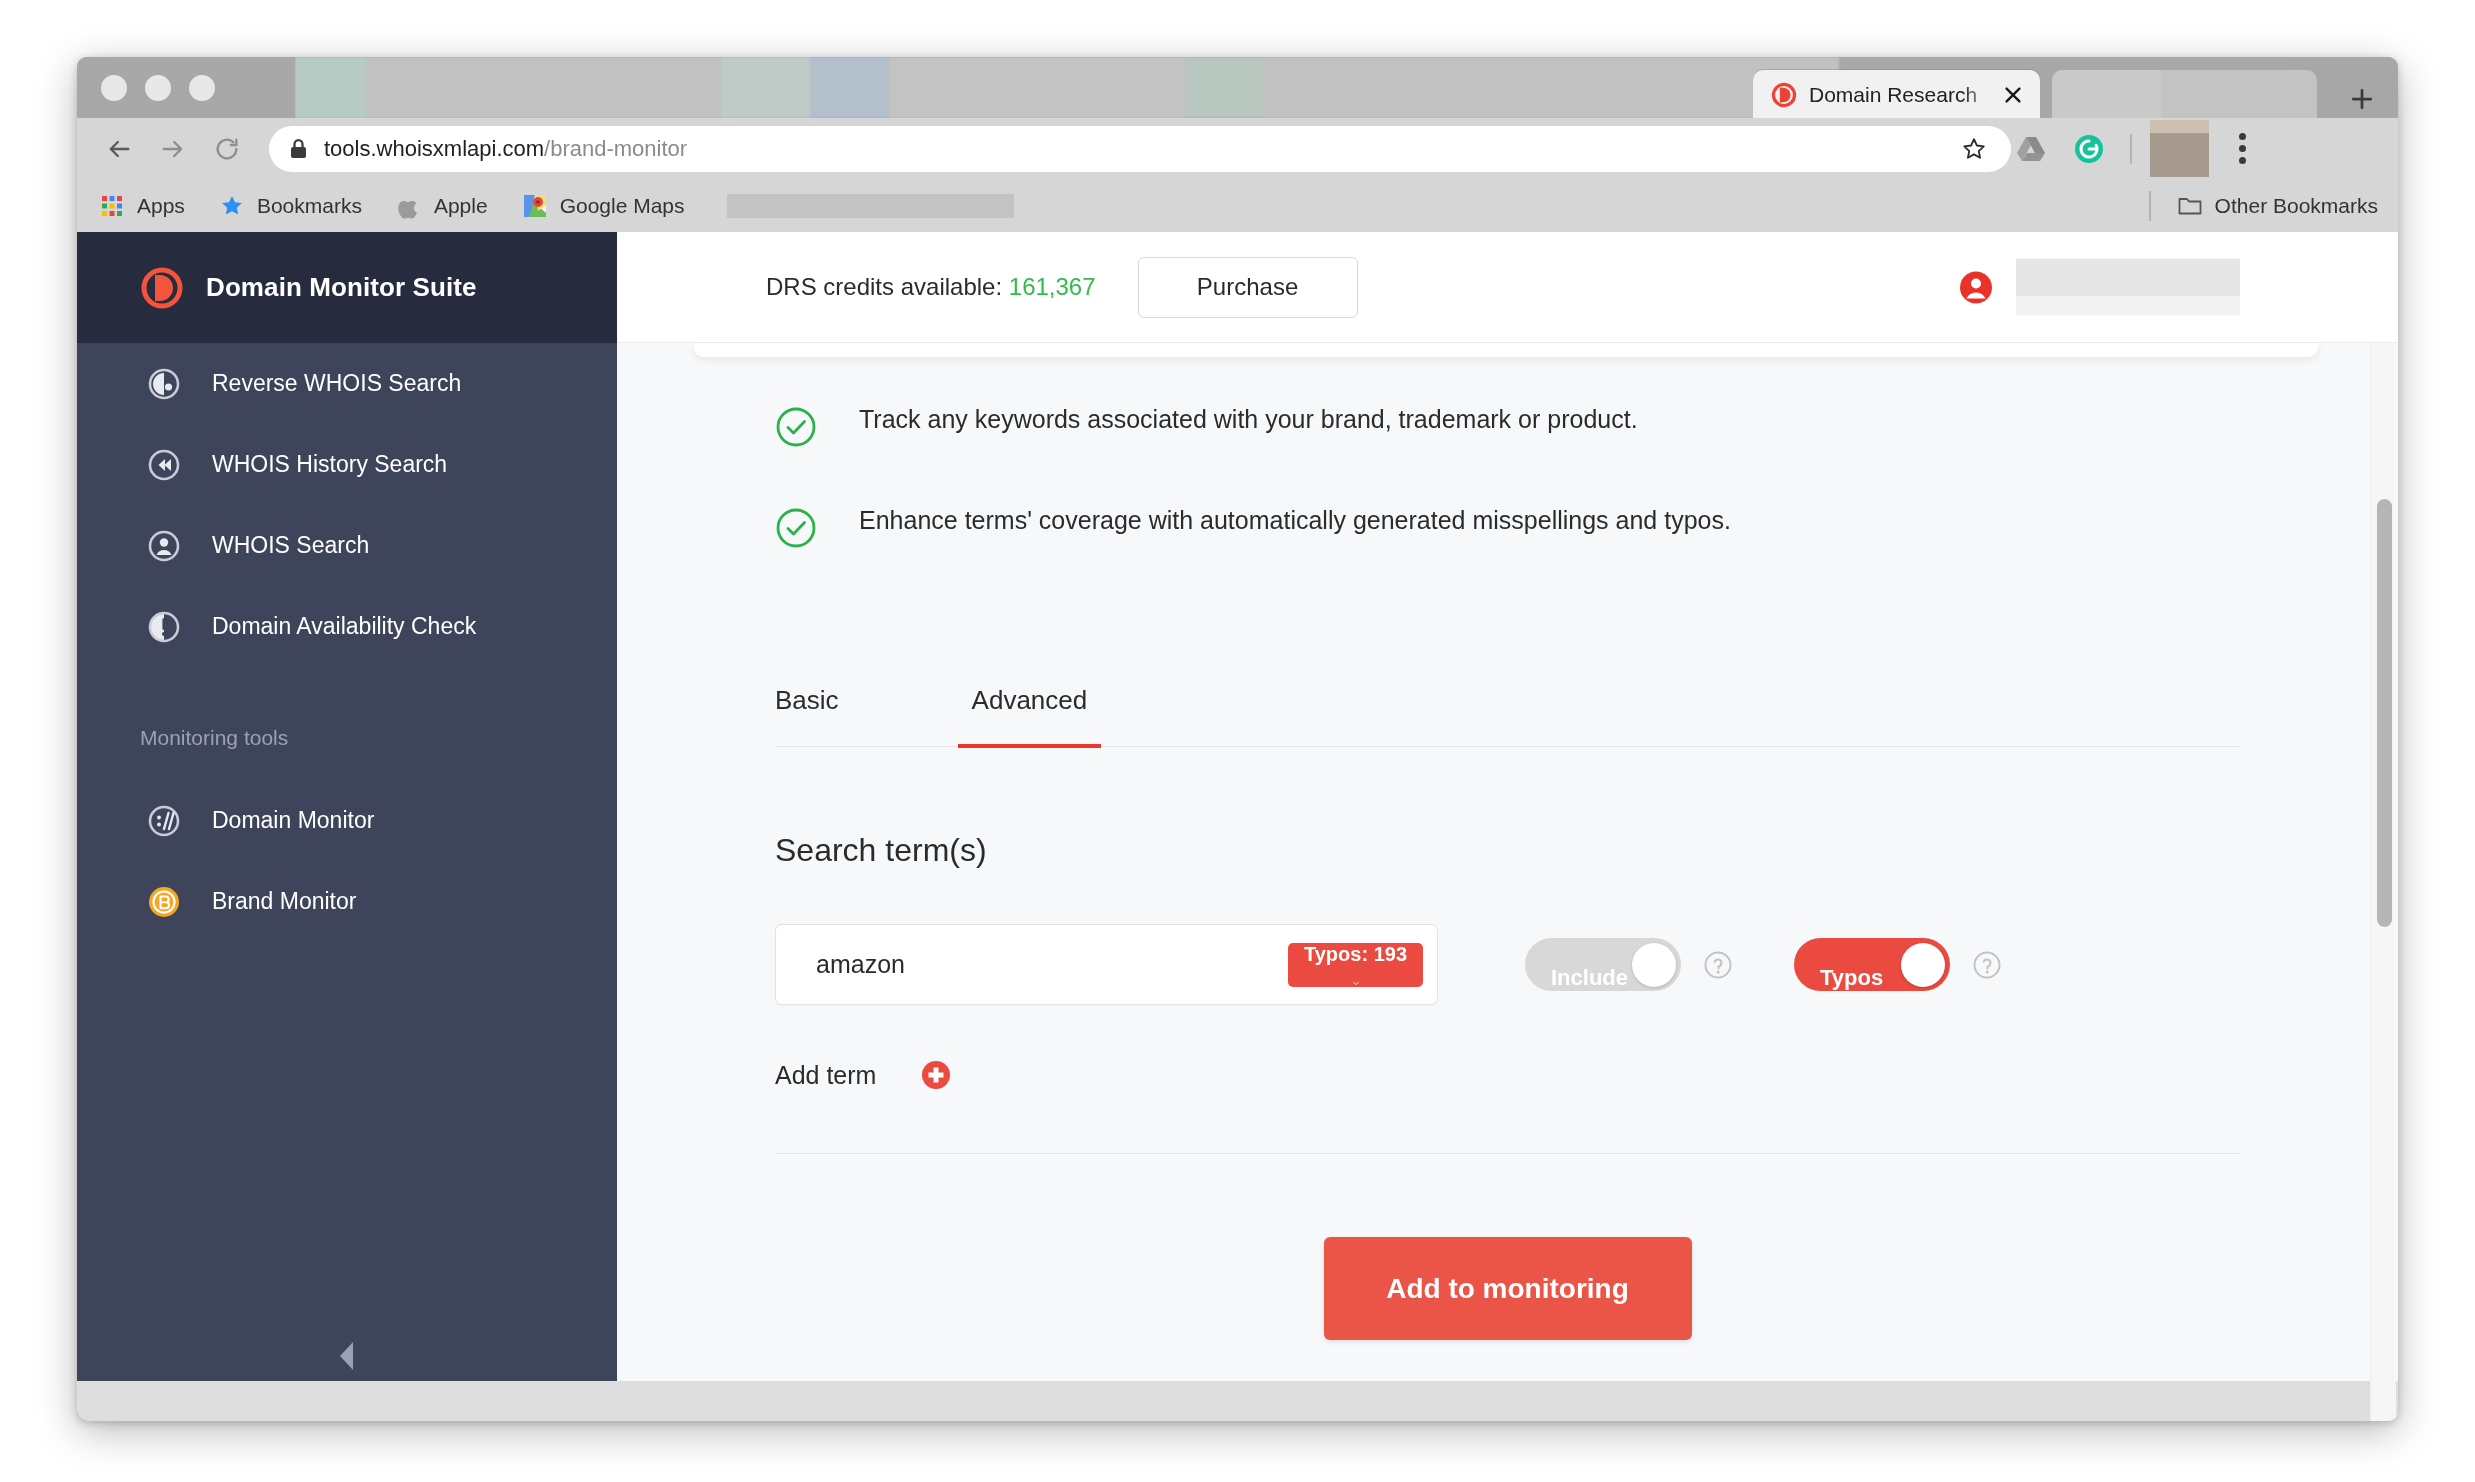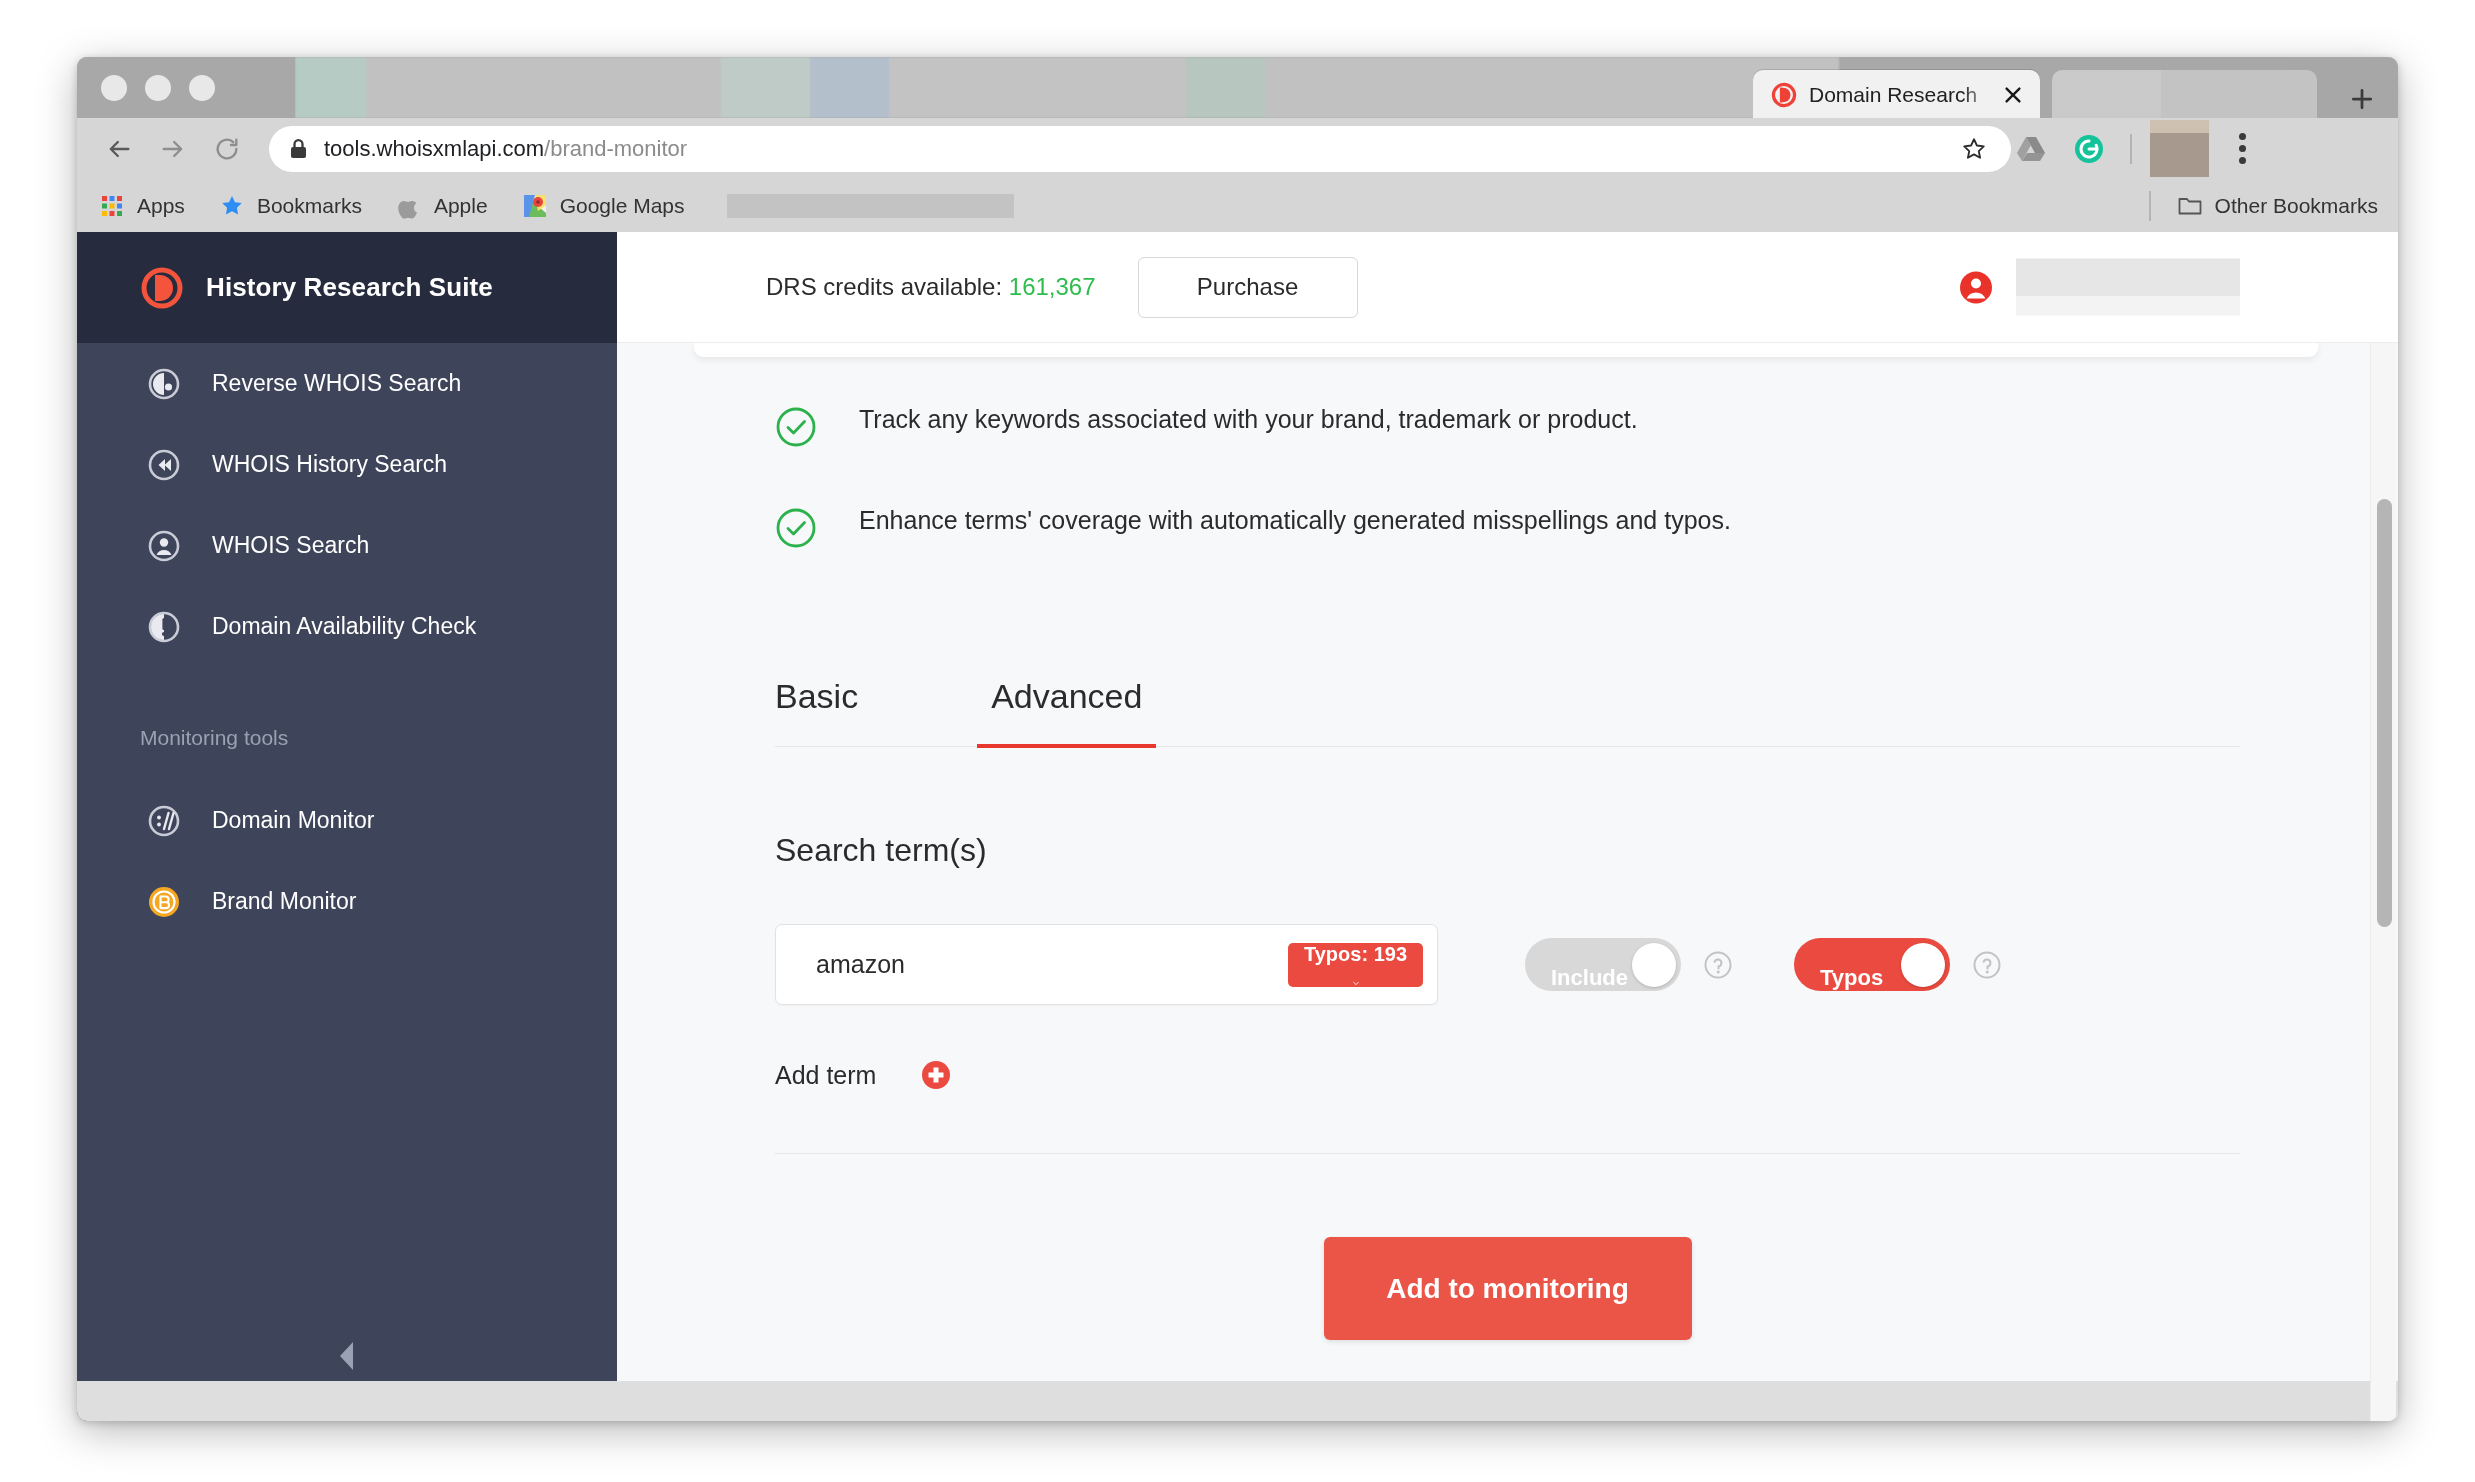--- a/index.html
+++ b/index.html
@@ -230,21 +230,21 @@
   .feature-text { font-size: 25px; color: #2b2b2b; line-height: 1.25; }
 
   #tabs {
     margin: 107px 158px 0 158px;
     border-bottom: 1px solid #e6e6e6;
     display: flex; align-items: flex-end;
     height: 91px;
     position: relative;
   }
   .ui-tab {
-    font-size: 34px; color: #2b2b2b;
+    font-size: 26px; color: #2b2b2b;
     padding: 0 0 30px 0;
     position: relative;
   }
   .ui-tab:first-child { margin-right: 133px; }
   .ui-tab.active::after {
     content: ""; position: absolute;
     left: -14px; right: -14px; bottom: -2px;
     height: 4px; background: #e8372c;
   }
 
@@ -492,21 +492,21 @@
 
     <div id="sidebar">
       <div id="sidebar-header">
         <span id="logo-mark">
           <svg viewBox="0 0 44 44">
               <circle cx="22" cy="22" r="18" fill="none" stroke="#f4543c" stroke-width="5"></circle>
               <path d="M15 9 h5 a13 13 0 0 1 0 26 h-5 z" fill="#f4543c"></path>
               <rect x="15" y="9" width="3.4" height="26" fill="#f4543c"></rect>
             </svg>
         </span>
-        <span id="brand-name">History Research Suite</span>
+        <span id="brand-name">Domain Monitor Suite</span>
       </div>
 
 
       <div class="side-item">
         <span class="side-icon">
           <svg viewBox="0 0 48 48">
               <circle cx="24" cy="24" r="14" fill="none" stroke="#c9ccd6" stroke-width="2.6"></circle>
               <path d="M24 13 a11 11 0 0 0 0 22 z" fill="#e8eaf0"></path>
               <circle cx="28.5" cy="27" r="3.6" fill="#e8eaf0"></circle>
             </svg>

